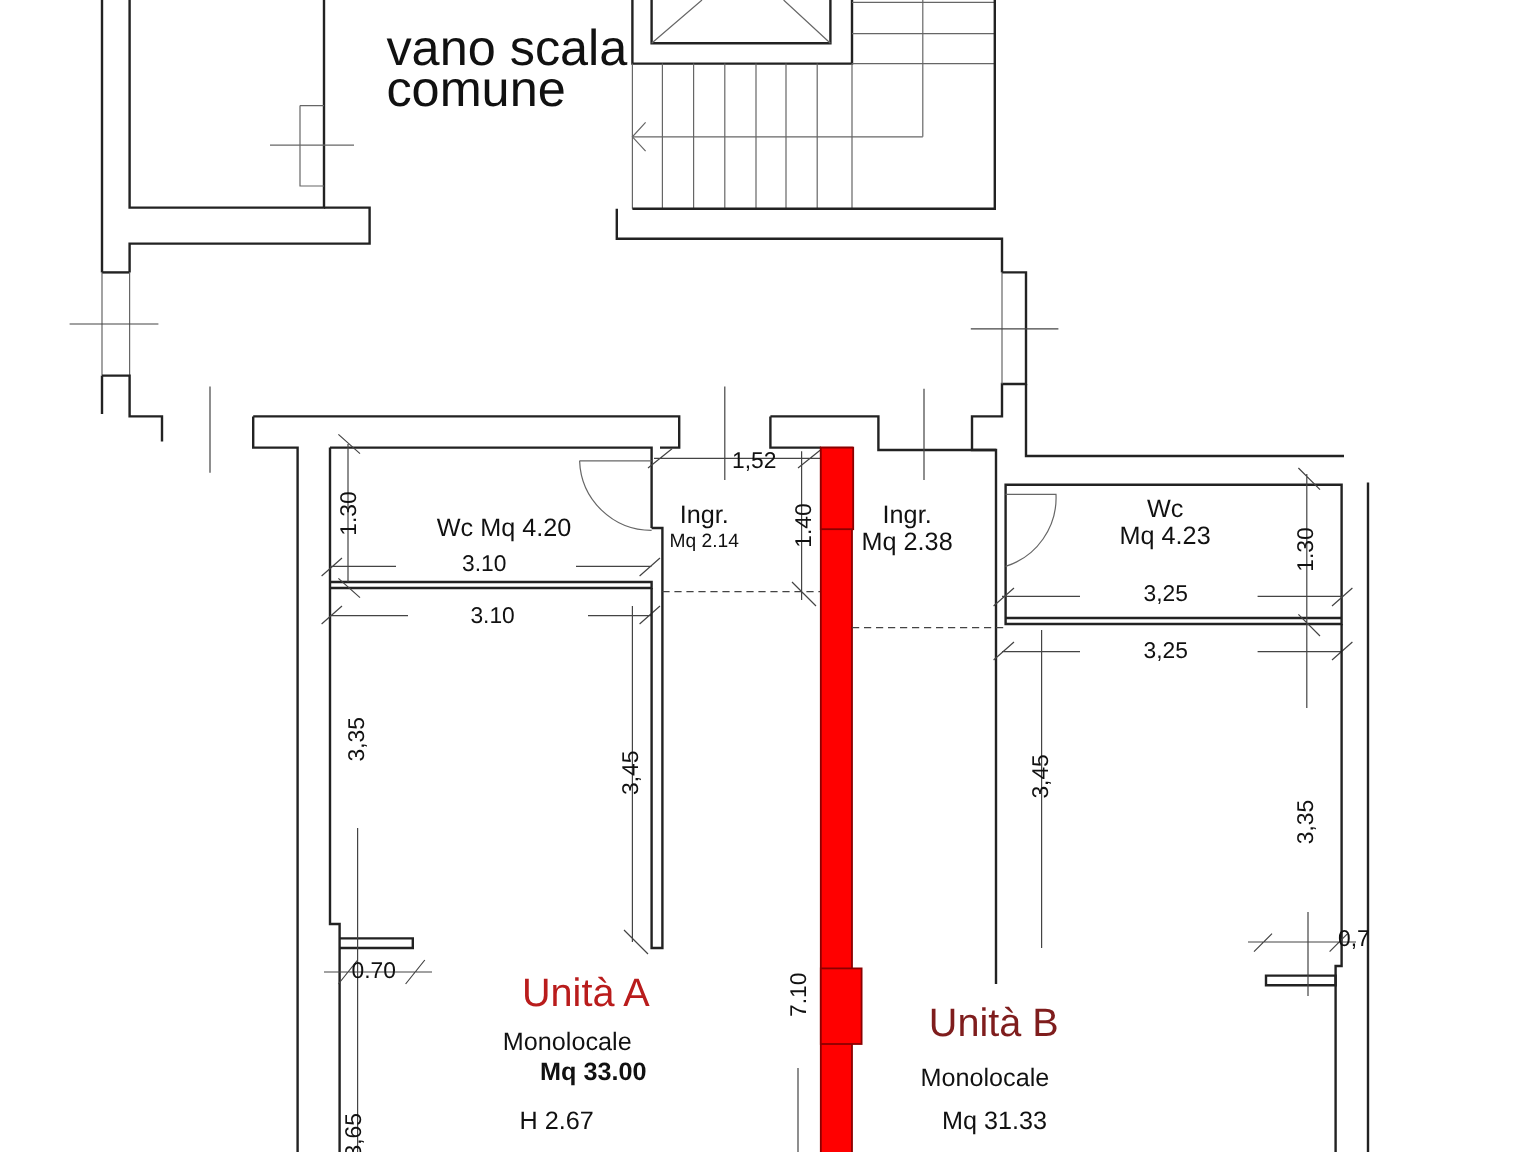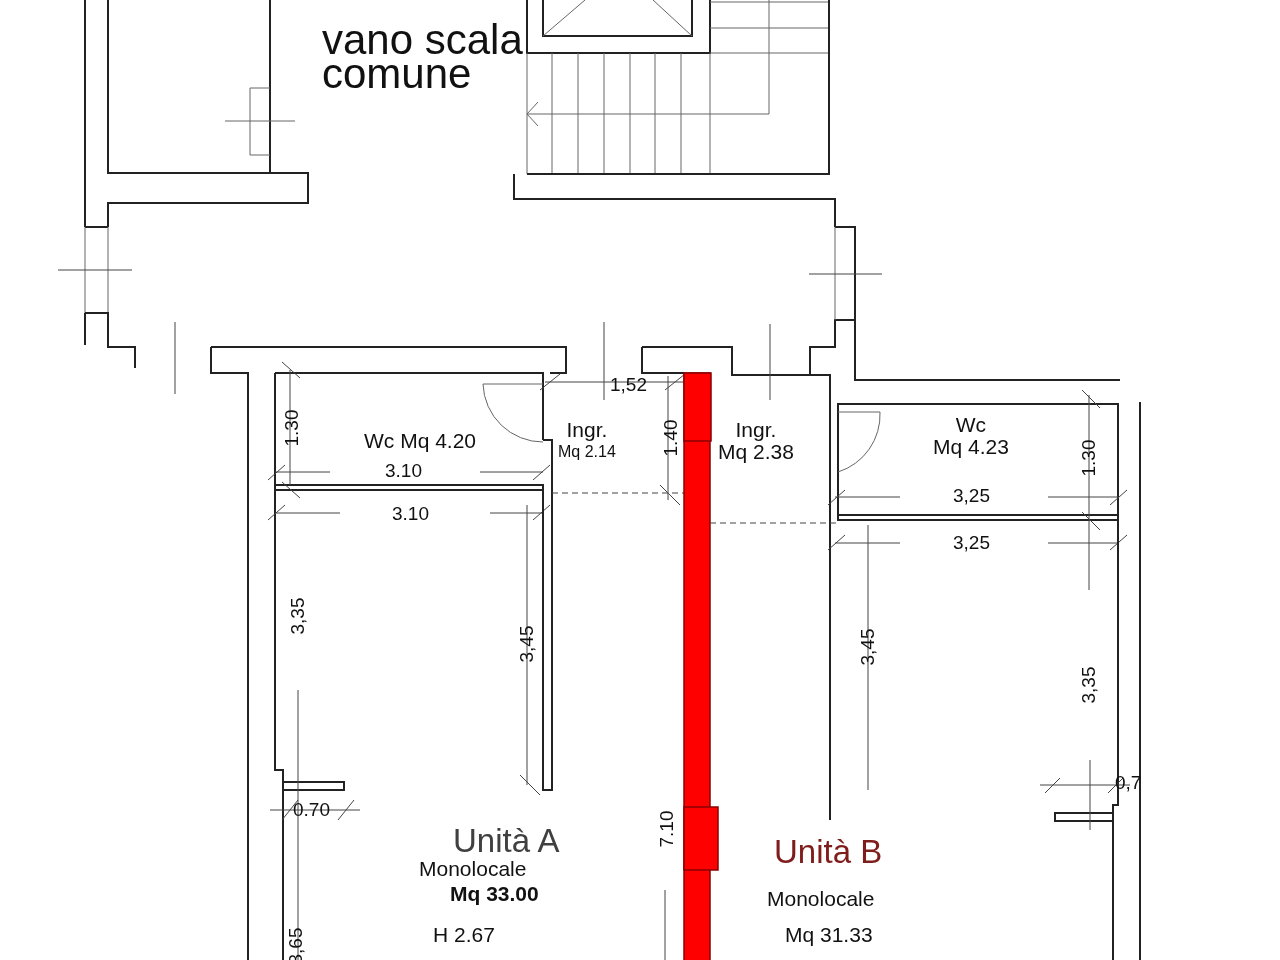--- a/index.html
+++ b/index.html
@@ -148,20 +148,20 @@
 <div class="lbl dimtxt vert" style="left:272px; top:417px; width:40px; text-align:center;">1.30</div>
 <div class="lbl dimtxt vert" style="left:651px; top:427px; width:40px; text-align:center;">1.40</div>
 <div class="lbl dimtxt vert" style="left:1069px; top:447px; width:40px; text-align:center;">1.30</div>
 <div class="lbl dimtxt vert" style="left:276px; top:605px; width:44px; text-align:center;">3,35</div>
 <div class="lbl dimtxt vert" style="left:505px; top:633px; width:44px; text-align:center;">3,45</div>
 <div class="lbl dimtxt vert" style="left:274px; top:935px; width:44px; text-align:center;">3,65</div>
 <div class="lbl dimtxt vert" style="left:645px; top:818px; width:44px; text-align:center;">7.10</div>
 <div class="lbl dimtxt vert" style="left:846px; top:636px; width:44px; text-align:center;">3,45</div>
 <div class="lbl dimtxt vert" style="left:1067px; top:674px; width:44px; text-align:center;">3,35</div>
 
-<div class="lbl unit" style="left:453px; top:808px; color:#404040;margin-top:14px;">Unità A</div>
+<div class="lbl unit" style="left:435px; top:808px; color:#b91c1c;">Unità A</div>
 <div class="lbl room" style="left:419px; top:858px;">Monolocale</div>
 <div class="lbl room" style="left:450px; top:883px;font-weight:bold;">Mq 33.00</div>
 <div class="lbl room" style="left:433px; top:924px;">H 2.67</div>
 
 <div class="lbl unit" style="left:774px; top:833px; color:#7f1d1d;">Unità B</div>
 <div class="lbl room" style="left:767px; top:888px;">Monolocale</div>
 <div class="lbl room" style="left:785px; top:924px;">Mq 31.33</div>
 
 </body></html>

